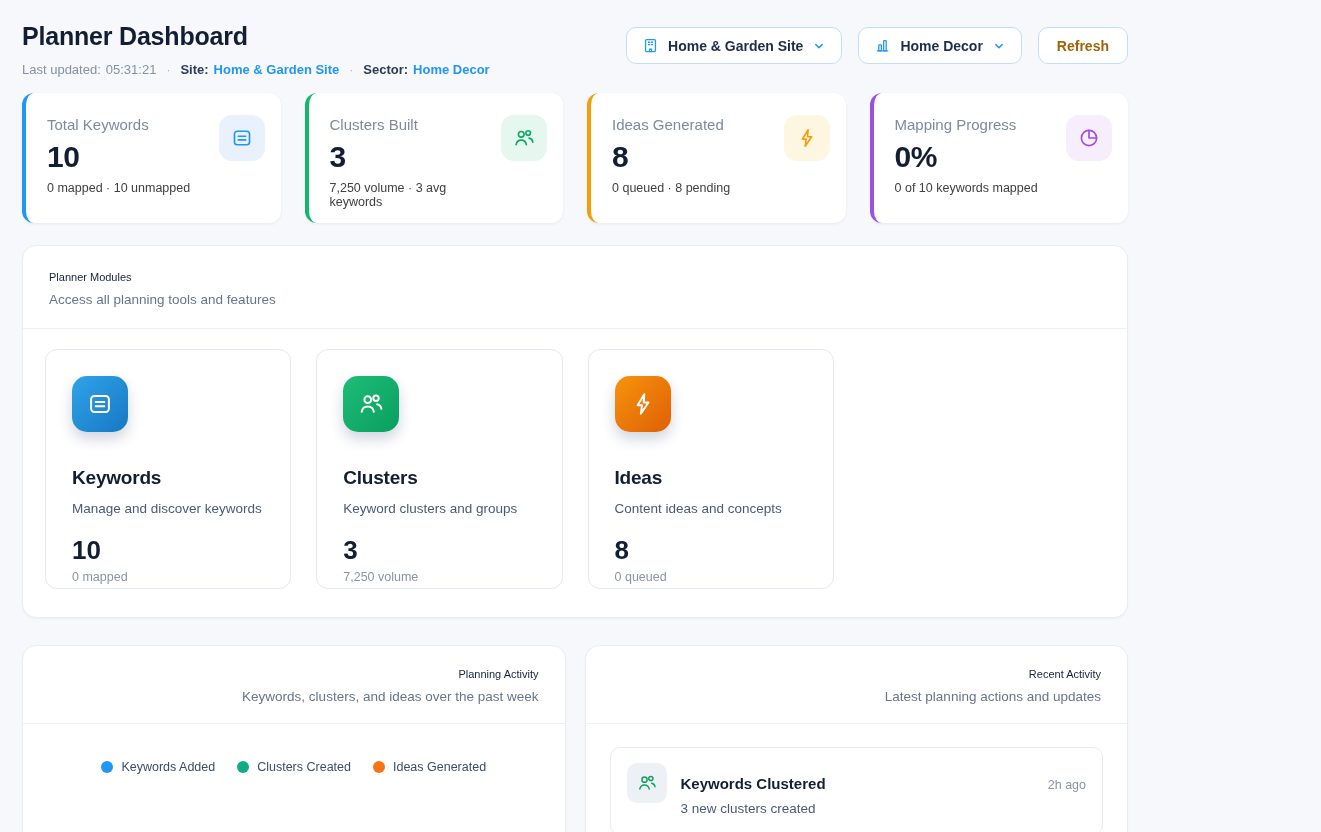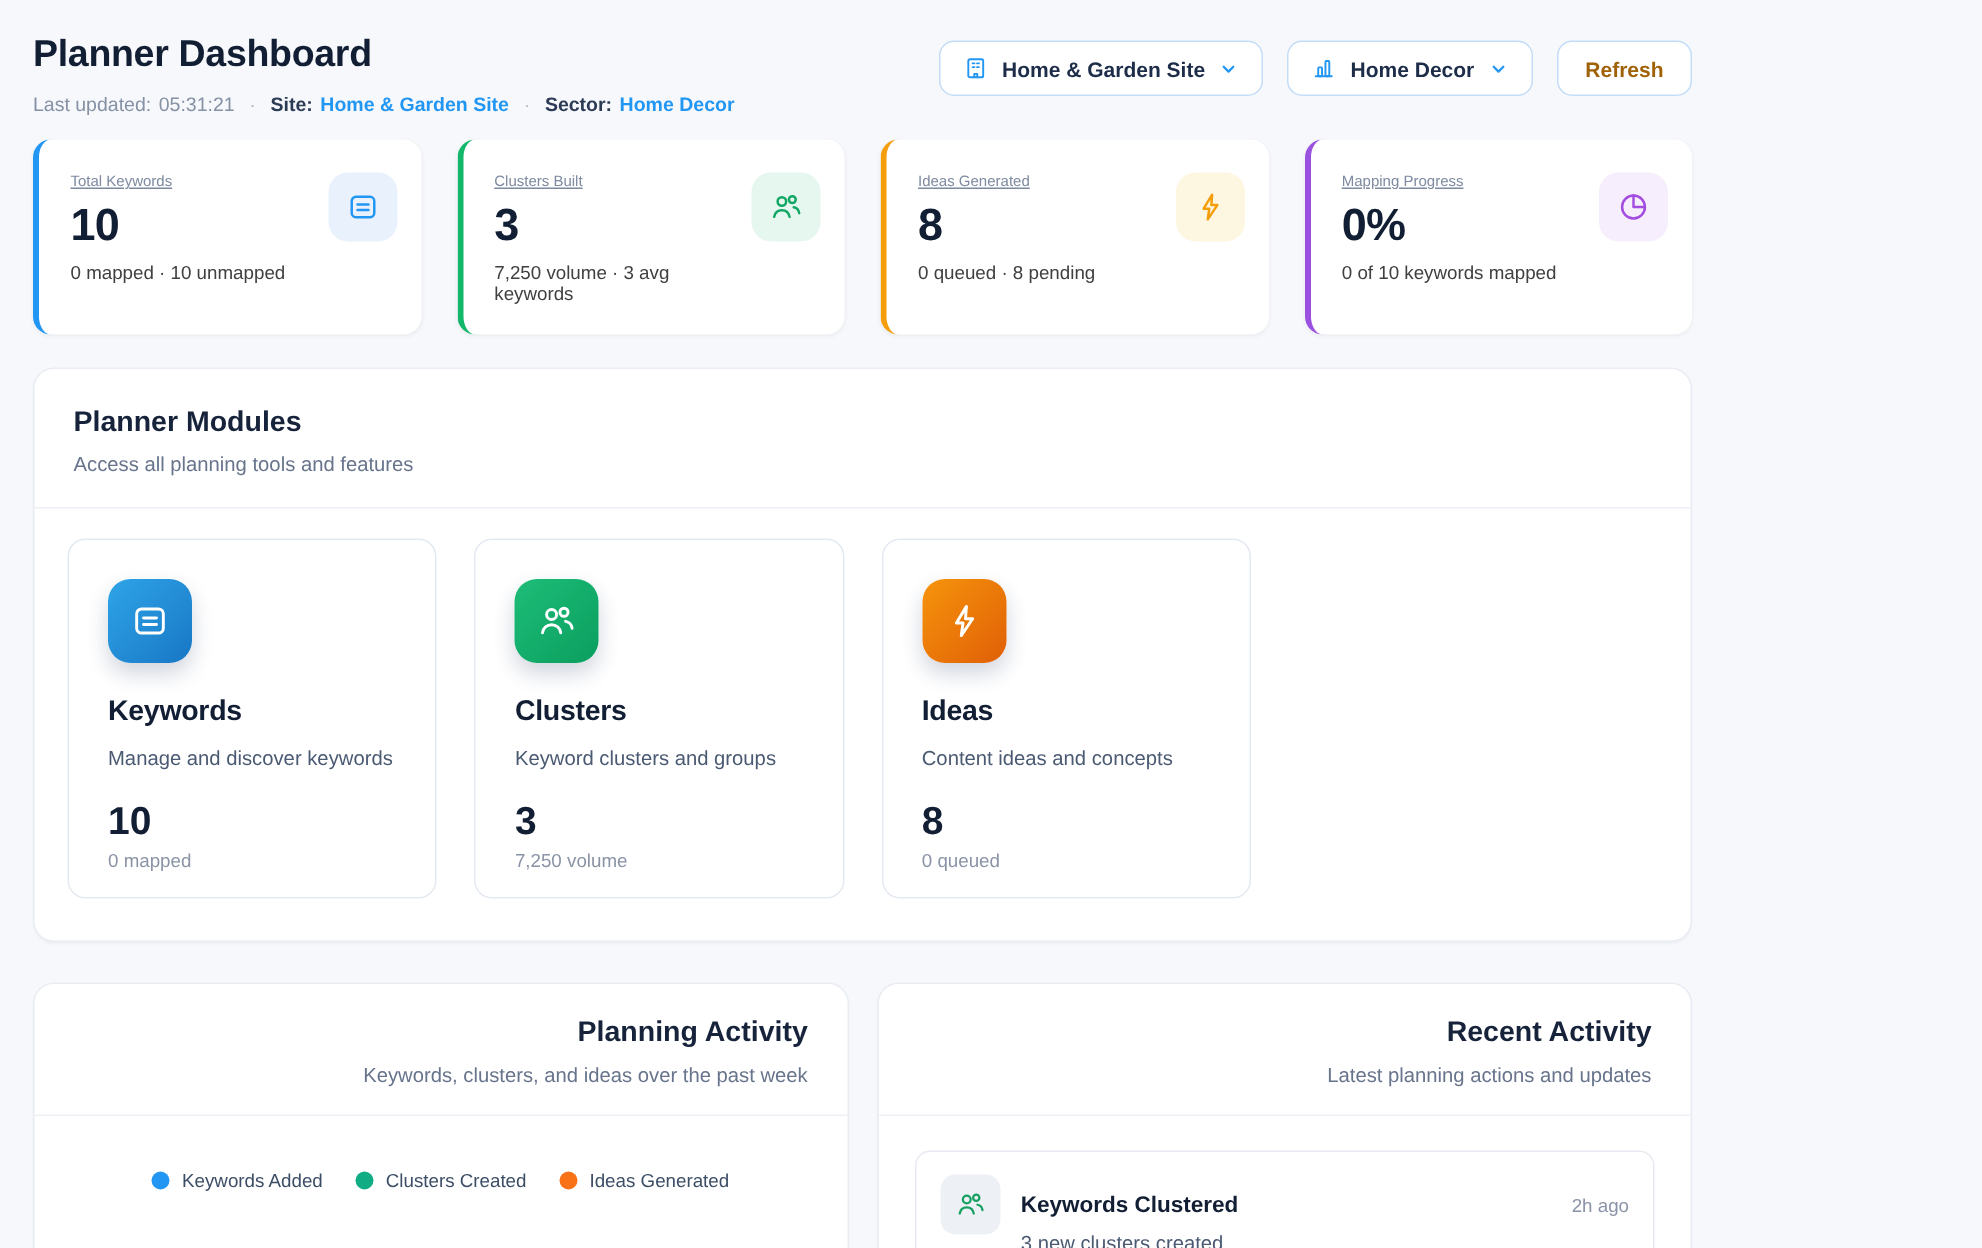--- a/index.html
+++ b/index.html
@@ -32,47 +32,47 @@
   .stats { display:grid; grid-template-columns:repeat(4,1fr); gap:24px; margin-top:16px; }
   .stat {
     background:#fff; border-radius:12px; height:130px; padding:16px 16px 14px 21px;
     border-left:4px solid #2196f3; box-shadow:0 1px 3px rgba(22,38,66,.07);
     display:flex; justify-content:space-between;
   }
   .stat.b-blue   { border-left-color:#2196f3; }
   .stat.b-green  { border-left-color:#12b76a; }
   .stat.b-orange { border-left-color:#f59e0b; }
   .stat.b-purple { border-left-color:#9b51e0; }
-  .stat .label { font-size:10px; color:#7d8aa0; margin:7px 0 7px;text-decoration:underline; }
+  .stat .label { font-size:15px; color:#7d8aa0; margin:7px 0 7px; }
   .stat .value { font-size:30px; font-weight:800; color:#121e33; letter-spacing:-.5px; }
   .stat .sub   { font-size:12.5px; color:#404040; margin-top:7px; }
   .tile46 { width:46px; height:46px; border-radius:13px; display:flex; align-items:center; justify-content:center; flex:none; margin-top:6px; }
   .tile46 svg { width:22px; height:22px; }
   .t-blue   { background:#e8f1fc; color:#2196f3; }
   .t-green  { background:#e6f7ef; color:#12a765; }
   .t-cream  { background:#fdf6e1; color:#f59e0b; }
   .t-lav    { background:#f6eefc; color:#a34ce0; }
 
   
   .panel { background:#fff; border:1px solid #e9edf3; border-radius:14px; margin-top:22px; box-shadow:0 1px 2px rgba(22,38,66,.04); }
   .panel-head { padding:25px 26px 21px; }
-  .panel-title { font-size:19px; font-weight:700; color:#16233a; }
+  .panel-title { font-size:11px; font-weight:400; color:#16233a; }
   .panel-sub { font-size:13.5px; color:#67748c; margin-top:9px; }
   .divider { height:1px; background:#edf0f5; }
 
   
   .modules-body { padding:20px 22px 28px; display:grid; grid-template-columns:repeat(4,1fr); gap:25px; }
   .module { background:#fff; border:1px solid #e3e9f1; border-radius:12px; padding:26px 26px 24px; height:240px; cursor:pointer; }
   .tile56 { width:56px; height:56px; border-radius:15px; display:flex; align-items:center; justify-content:center; color:#fff; box-shadow:0 7px 14px rgba(24,45,90,.20); }
   .tile56 svg { width:26px; height:26px; }
   .g-blue   { background:linear-gradient(135deg,#2fa4e7,#1877c5); }
   .g-green  { background:linear-gradient(135deg,#1dbd78,#0b9e5e); }
   .g-orange { background:linear-gradient(135deg,#f6940c,#e05f06); }
   .g-purple { background:linear-gradient(135deg,#6a4be0,#4a2bbe); }
-  .module h3 { font-size:19px; font-weight:800; color:#121e33; margin-top:22px; letter-spacing:-.2px; }
+  .module h3 { font-size:19px; font-weight:800; color:#121e33; margin-top:35px; letter-spacing:-.2px; }
   .module .desc { font-size:13.5px; color:#4b5a73; margin-top:12px; }
   .module .val { font-size:26px; font-weight:800; color:#121e33; margin-top:19px; }
   .module .vsub { font-size:12.5px; color:#8a94a6; margin-top:4px; }
 
   
   .bottom { display:grid; grid-template-columns:1fr 1fr; gap:19px; margin-top:27px; }
   .bpanel { background:#fff; border:1px solid #e9edf3; border-radius:14px; height:270px; box-shadow:0 1px 2px rgba(22,38,66,.04); }
   .bpanel .panel-head { padding:22px 26px 19px;text-align:right; }
 
   

